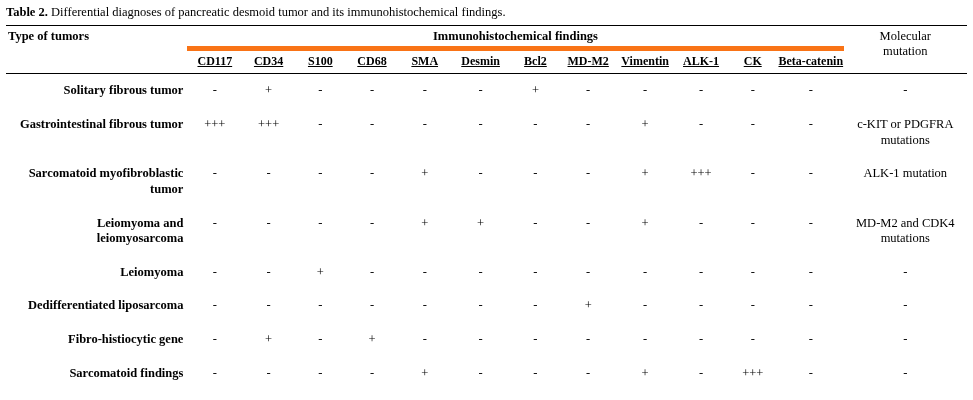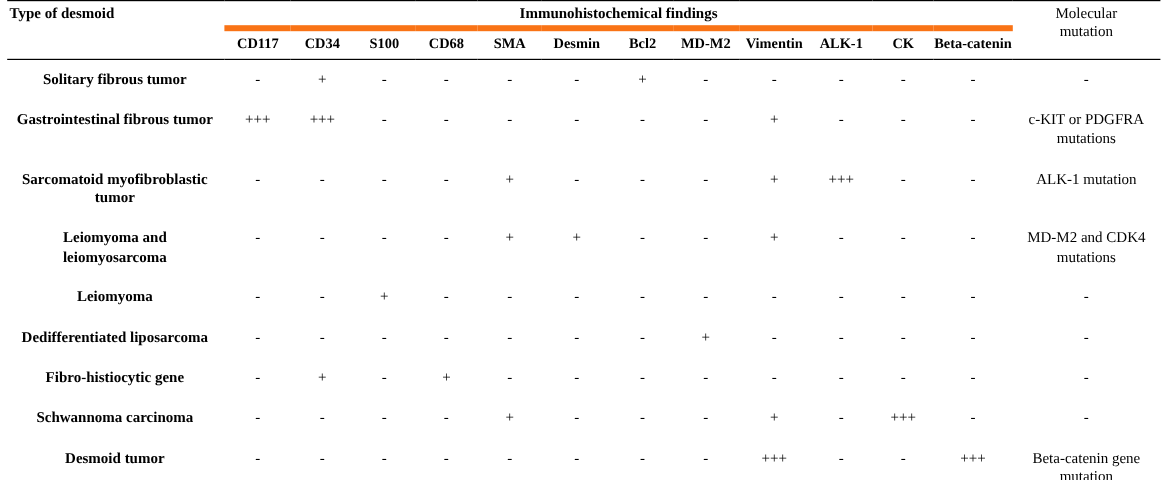--- a/index.html
+++ b/index.html
@@ -65,23 +65,24 @@
     padding: 3px 2px 2px 2px;
     line-height: 1.2;
     vertical-align: top;
   }
   .hdr-sub {
     text-align: center;
     font-weight: bold;
     font-size: 12px;
     padding: 4px 0 5px 0;
     line-height: 1.15;
+    text-decoration: underline;
   }
   .row-label {
-    text-align: center;
+    text-align: right;
     font-weight: bold;
     font-size: 12.5px;
     padding: 9px 4px 9px 2px;
     line-height: 1.25;
   }
   .cell {
     text-align: center;
     font-size: 12.5px;
     padding: 9px 0 9px 0;
   }
@@ -90,41 +91,45 @@
     font-size: 12.5px;
     padding: 9px 3px 9px 3px;
     line-height: 1.25;
   }
 </style>
 </head>
 <body>
 
 <div class="page">
 
+  <div class="caption">
+    <span class="lbl">Table 2.</span>
+    <span>Differential diagnoses of pancreatic desmoid tumor and its immunohistochemical findings.</span>
+  </div>
 
   <table class="tbl">
     <colgroup>
       <col style="width:172px">
       <col style="width:52px">
       <col style="width:50px">
       <col style="width:48px">
       <col style="width:50px">
       <col style="width:50px">
       <col style="width:56px">
       <col style="width:48px">
       <col style="width:52px">
       <col style="width:56px">
       <col style="width:50px">
       <col style="width:48px">
       <col style="width:62px">
       <col style="width:117px">
     </colgroup>
     <thead>
       <tr class="rule-top">
-        <th class="hdr-type" rowspan="2">Type of desmoid</th>
+        <th class="hdr-type" rowspan="2">Type of tumors</th>
         <th class="hdr-group" colspan="12">Immunohistochemical findings</th>
         <th class="hdr-mol" rowspan="2">
           <div>Molecular</div>
           <div>mutation</div>
         </th>
       </tr>
       <tr>
         <th class="hdr-sub">CD117</th>
         <th class="hdr-sub">CD34</th>
         <th class="hdr-sub">S100</th>
@@ -246,21 +251,21 @@
         <td class="cell">-</td>
         <td class="cell">-</td>
         <td class="cell">-</td>
         <td class="cell">-</td>
         <td class="cell">-</td>
         <td class="cell">-</td>
         <td class="cell">-</td>
         <td class="cell-mol">-</td>
       </tr>
       <tr>
-        <td class="row-label">Schwannoma carcinoma</td>
+        <td class="row-label">Sarcomatoid findings</td>
         <td class="cell">-</td>
         <td class="cell">-</td>
         <td class="cell">-</td>
         <td class="cell">-</td>
         <td class="cell">+</td>
         <td class="cell">-</td>
         <td class="cell">-</td>
         <td class="cell">-</td>
         <td class="cell">+</td>
         <td class="cell">-</td>

